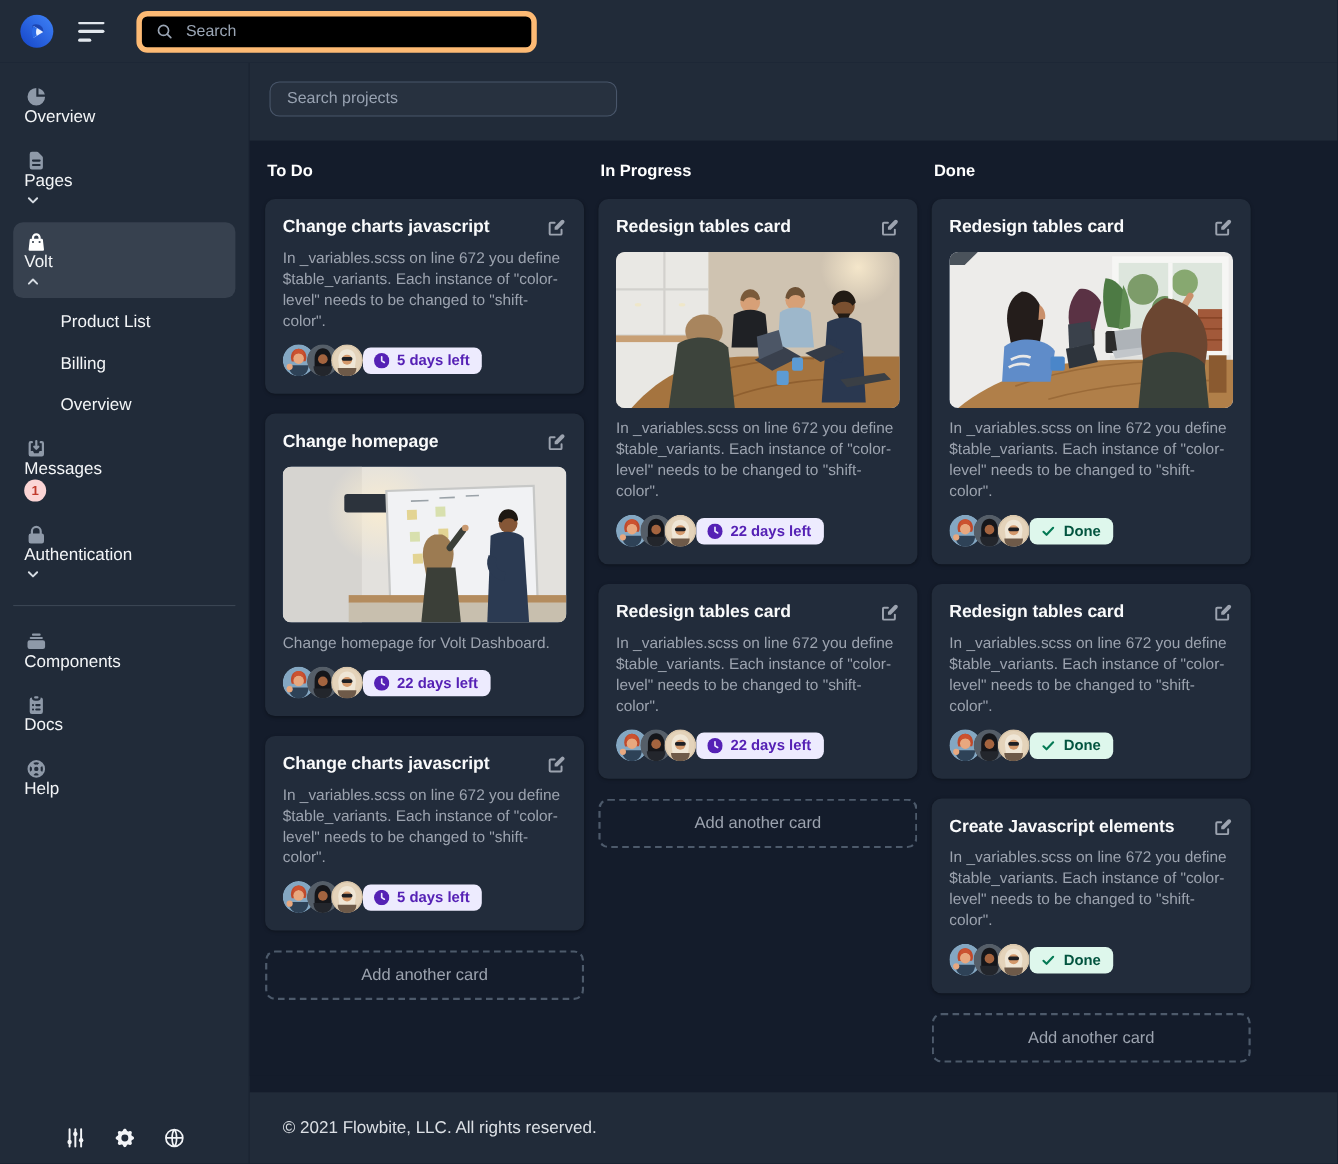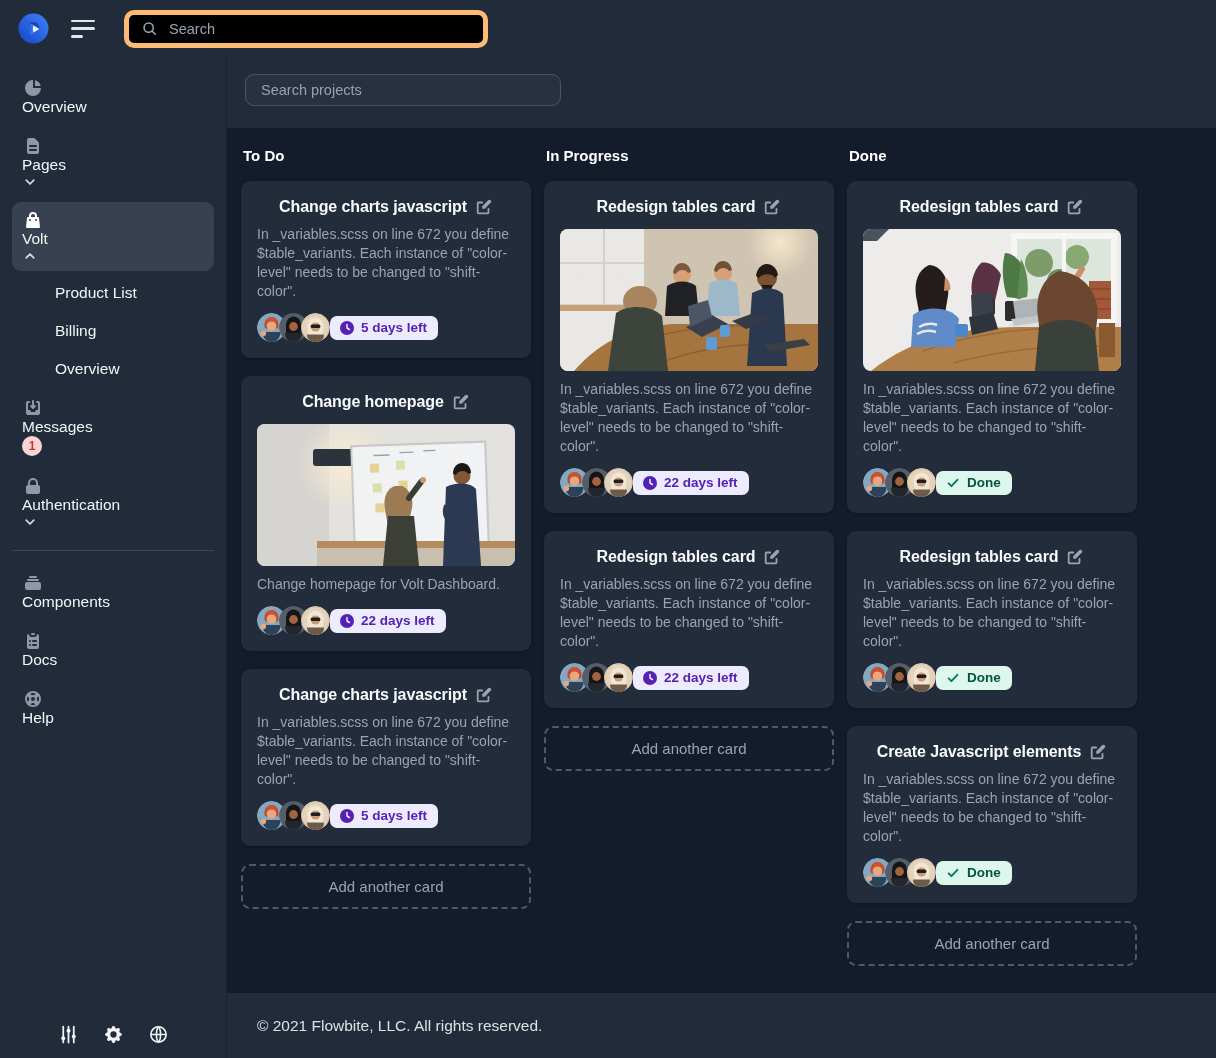--- a/index.html
+++ b/index.html
@@ -88,21 +88,21 @@
     background:#141C2B; padding:19px 14px; display:flex; gap:13px;
     align-items:flex-start; overflow:hidden;
   }
   .kcol { width:290px; flex:0 0 290px; }
   .kcol-title { color:#FFFFFF; font-size:15px; font-weight:700; margin:0 2px 17px 2px; }
 
   .card {
     background:#222C3B; border-radius:9px; padding:16px; margin-bottom:18px;
     box-shadow:0 1px 3px rgba(0,0,0,.28);
   }
-  .card-head { display:flex; justify-content:center; align-items:flex-start; }
+  .card-head { display:flex; justify-content:space-between; align-items:flex-start; }
   .card-title { color:#F9FAFB; font-size:16px; font-weight:700; letter-spacing:-.1px; line-height:19px; }
   .edit-btn { border:none; background:transparent; padding:0; margin:1px 0 0 8px; cursor:pointer; color:#9CA3AF; width:18px; height:18px; flex:0 0 auto; }
   .card-img { width:100%; height:142px; border-radius:8px; overflow:hidden; margin-top:13px; background:#31405a; }
   .card-img svg { width:100%; height:100%; display:block; }
   .card-desc { color:#9CA3AF; font-size:14px; line-height:19px; margin-top:9px; }
   .card-foot { display:flex; align-items:center; margin-top:12px; }
   .avatars { display:flex; }
   .avatar { width:29px; height:29px; border-radius:50%; overflow:hidden; flex:0 0 auto; }
   .avatar svg { width:100%; height:100%; display:block; }
   .avatar + .avatar { margin-left:-7px; }

